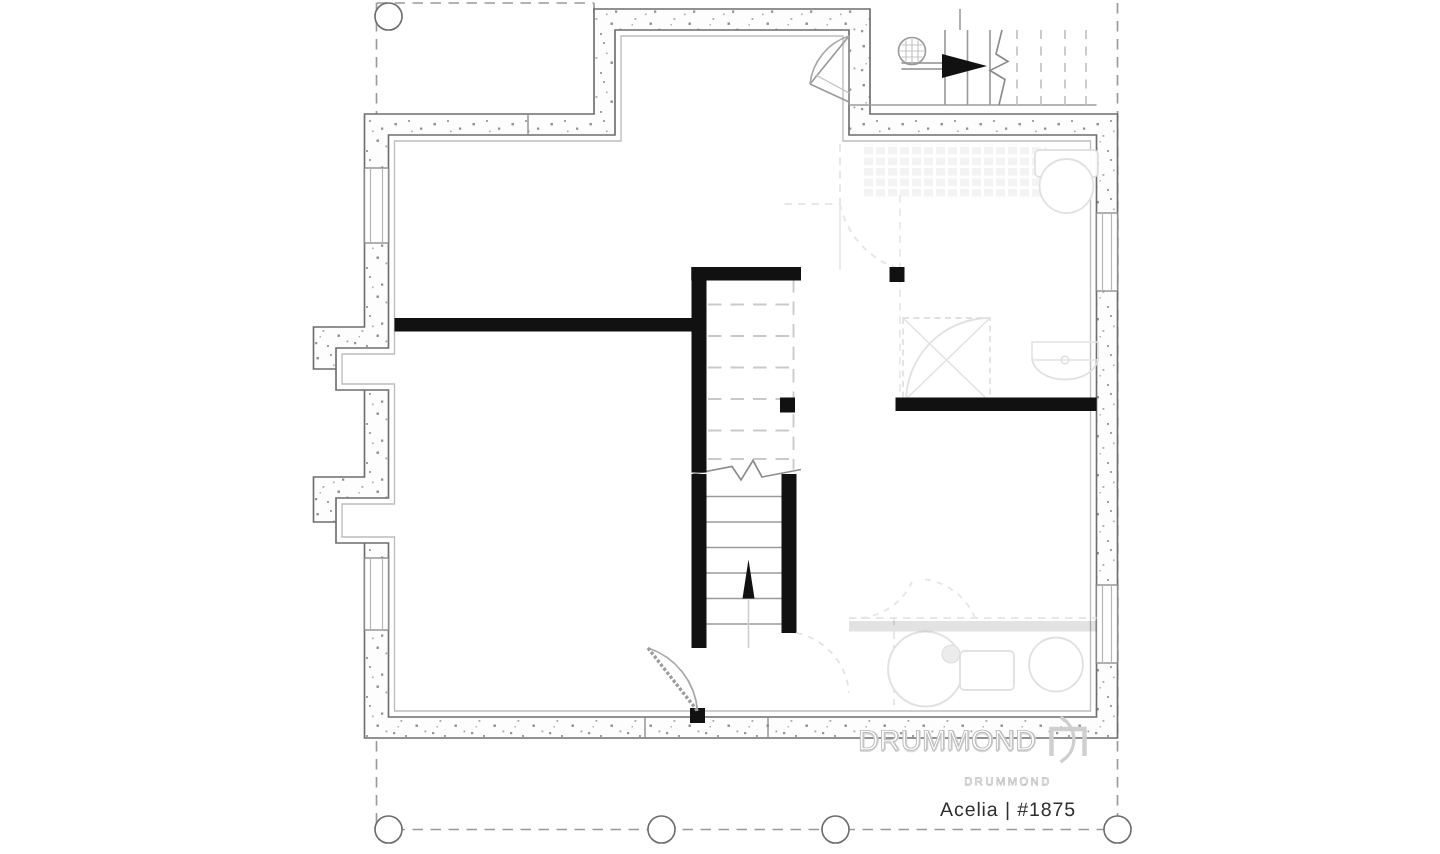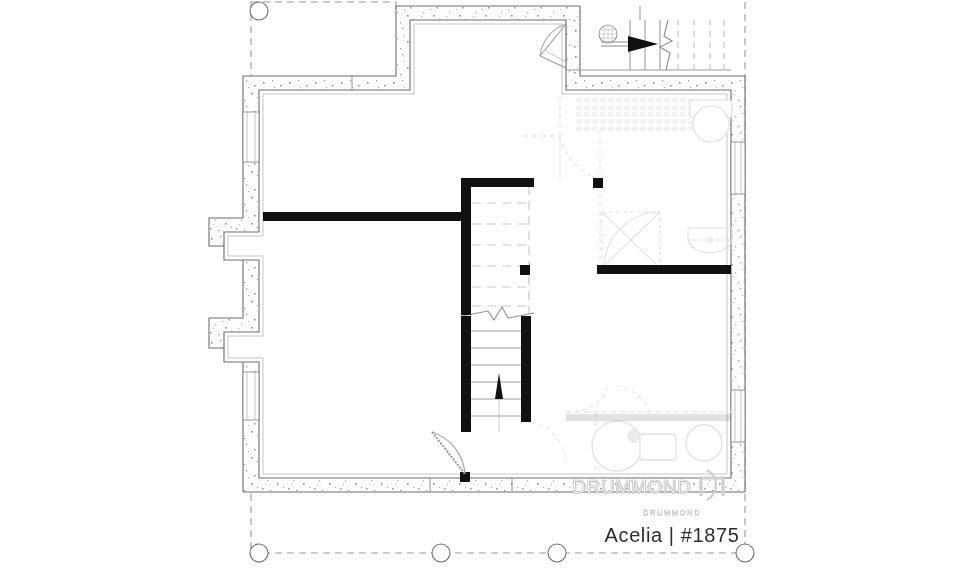--- a/index.html
+++ b/index.html
@@ -57,21 +57,21 @@
     font-size: 7.5px;
     letter-spacing: 1.6px;
     color: #ffffff;
     -webkit-text-stroke: 0.4px #bdbdbd;
     text-shadow: 0 1px 0 #dadada;
     margin-top: 2px;
     text-align: center;
   }
   .brand-title {
     margin-top: 7px;
-    font-size: 20px;
+    font-size: 13px;
     color: #2e2e2e;
     letter-spacing: 0.6px;
     white-space: nowrap;
   }
 </style>
 </head>
 <body>
 
 <div id="plan-root">
 

